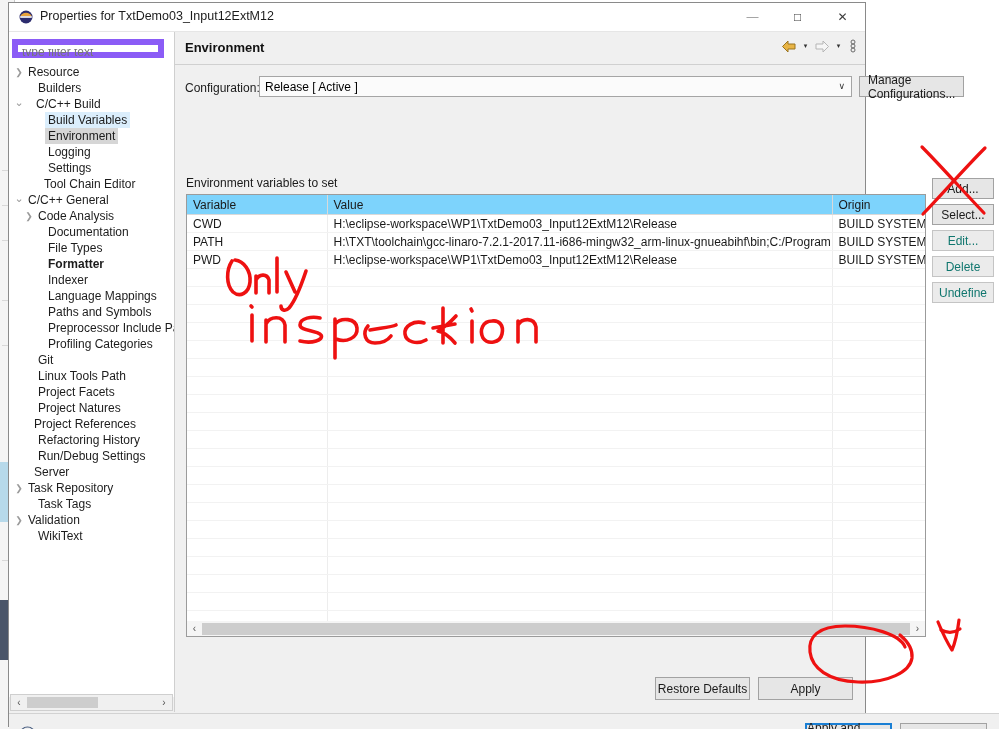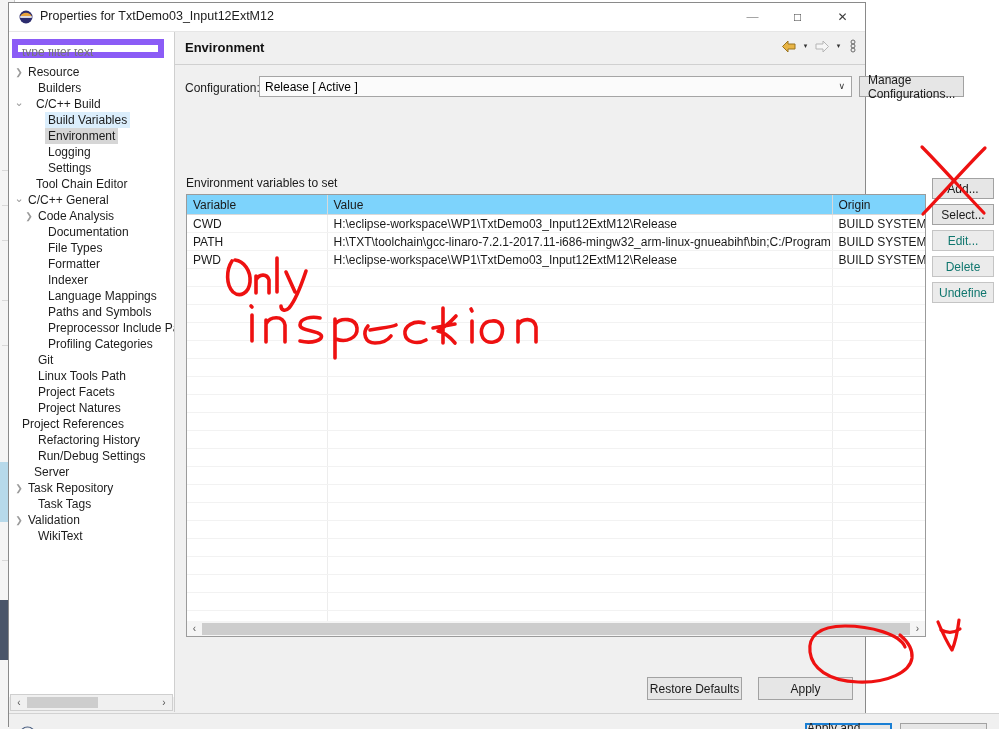--- a/index.html
+++ b/index.html
@@ -176,21 +176,21 @@
   .radio { position: relative; height: 19px; line-height: 19px; font-size: 12px; color: #1a1a1a; padding-left: 17px; cursor: default; }
   .radio .dot {
     position: absolute; left: 0; top: 4px; width: 11px; height: 11px;
     border: 1px solid #4a4a4a; border-radius: 50%; box-sizing: border-box; background: #fff;
   }
   .radio.on .dot::after {
     content: ""; position: absolute; left: 2px; top: 2px; width: 5px; height: 5px;
     border-radius: 50%; background: #1a1a1a;
   }
 
-  .pagebtns { position: absolute; right: 12px; top: 645px; display: flex; gap: 16px; }
+  .pagebtns { position: absolute; right: 12px; top: 645px; display: flex; gap: 8px; }
   .pbtn {
     width: 95px; height: 23px; display: flex; align-items: center; justify-content: center;
     border: 1px solid #a2a2a2; background: #e6e6e6; font-size: 12px; color: #1a1a1a;
     box-sizing: border-box; cursor: default;
   }
 
   .dlgsep { position: absolute; left: 0; top: 681px; width: 990px; height: 1px; background: #d2d2d2; }
   .dlgbar { position: absolute; left: 0; top: 682px; width: 990px; height: 41px; background: #f0f0f0; }
   .helpbtn { position: absolute; left: 10px; top: 12px; width: 17px; height: 17px; }
   .dlgbtns { position: absolute; right: 12px; top: 9px; display: flex; gap: 8px; }
@@ -245,36 +245,36 @@
           <input type="text" placeholder="type filter text" style="">
         </div>
         <div class="tree" id="tree">
             <div class="tnode"><span class="arrow" style="left: 4px;">❯</span><span class="lbl" style="margin-left: 16px;">Resource</span></div>
             <div class="tnode"><span class="lbl" style="margin-left: 26px;">Builders</span></div>
             <div class="tnode"><span class="arrow" style="left: 4px; font-size: 11px; top: -2px;">⌄</span><span class="lbl" style="margin-left: 24px;">C/C++ Build</span></div>
             <div class="tnode hov"><span class="lbl" style="margin-left: 36px;">Build Variables</span></div>
             <div class="tnode sel"><span class="lbl" style="margin-left: 36px;">Environment</span></div>
             <div class="tnode"><span class="lbl" style="margin-left: 36px;">Logging</span></div>
             <div class="tnode"><span class="lbl" style="margin-left: 36px;">Settings</span></div>
-            <div class="tnode"><span class="lbl" style="margin-left: 24px;">Tool Chain Editor</span></div>
+            <div class="tnode"><span class="lbl" style="margin-left: 32px;">Tool Chain Editor</span></div>
             <div class="tnode"><span class="arrow" style="left: 4px; font-size: 11px; top: -2px;">⌄</span><span class="lbl" style="margin-left: 16px;">C/C++ General</span></div>
             <div class="tnode"><span class="arrow" style="left: 14px;">❯</span><span class="lbl" style="margin-left: 26px;">Code Analysis</span></div>
             <div class="tnode"><span class="lbl" style="margin-left: 36px;">Documentation</span></div>
             <div class="tnode"><span class="lbl" style="margin-left: 36px;">File Types</span></div>
-            <div class="tnode"><span class="lbl" style="margin-left: 36px;">Formatter</span></div>
+            <div class="tnode"><span class="lbl" style="margin-left: 36px; font-weight: bold;">Formatter</span></div>
             <div class="tnode"><span class="lbl" style="margin-left: 36px;">Indexer</span></div>
             <div class="tnode"><span class="lbl" style="margin-left: 36px;">Language Mappings</span></div>
             <div class="tnode"><span class="lbl" style="margin-left: 36px;">Paths and Symbols</span></div>
             <div class="tnode"><span class="lbl" style="margin-left: 36px;">Preprocessor Include Pat</span></div>
             <div class="tnode"><span class="lbl" style="margin-left: 36px;">Profiling Categories</span></div>
             <div class="tnode"><span class="lbl" style="margin-left: 26px;">Git</span></div>
             <div class="tnode"><span class="lbl" style="margin-left: 26px;">Linux Tools Path</span></div>
             <div class="tnode"><span class="lbl" style="margin-left: 26px;">Project Facets</span></div>
             <div class="tnode"><span class="lbl" style="margin-left: 26px;">Project Natures</span></div>
-            <div class="tnode"><span class="lbl" style="margin-left: 10px;">Project References</span></div>
+            <div class="tnode"><span class="lbl" style="margin-left: 22px;">Project References</span></div>
             <div class="tnode"><span class="lbl" style="margin-left: 26px;">Refactoring History</span></div>
             <div class="tnode"><span class="lbl" style="margin-left: 26px;">Run/Debug Settings</span></div>
             <div class="tnode"><span class="lbl" style="margin-left: 22px;">Server</span></div>
             <div class="tnode"><span class="arrow" style="left: 4px;">❯</span><span class="lbl" style="margin-left: 16px;">Task Repository</span></div>
             <div class="tnode"><span class="lbl" style="margin-left: 26px;">Task Tags</span></div>
             <div class="tnode"><span class="arrow" style="left: 4px;">❯</span><span class="lbl" style="margin-left: 16px;">Validation</span></div>
             <div class="tnode"><span class="lbl" style="margin-left: 26px;">WikiText</span></div>
           </div>
       </div>
       <div class="treescroll">

